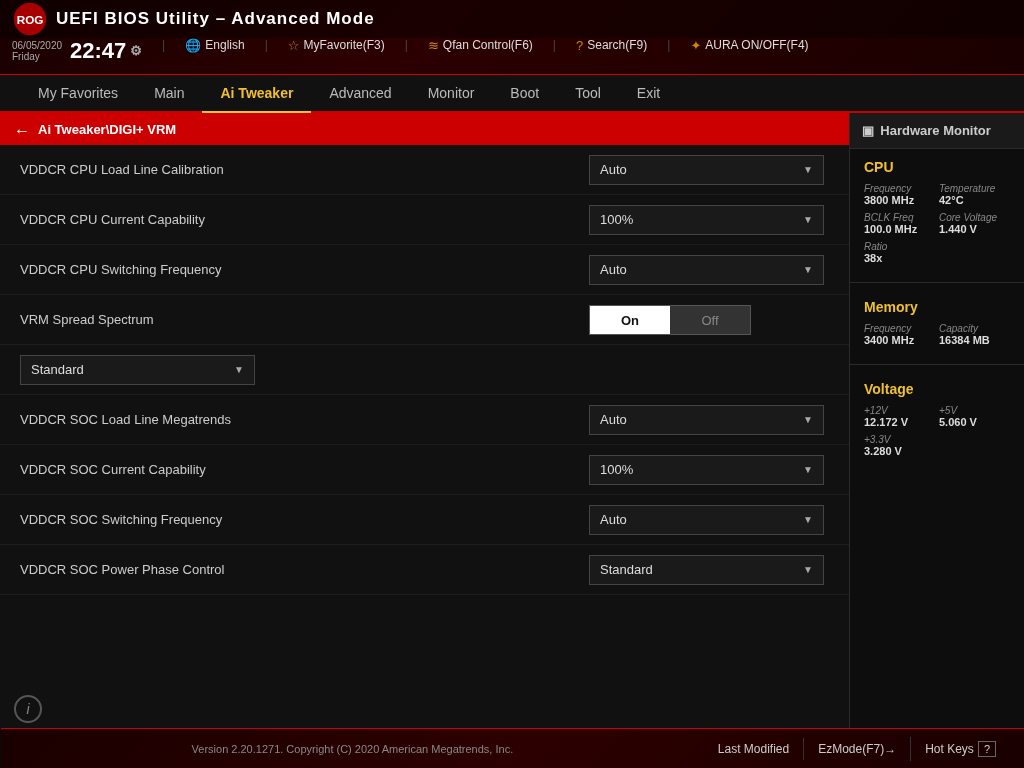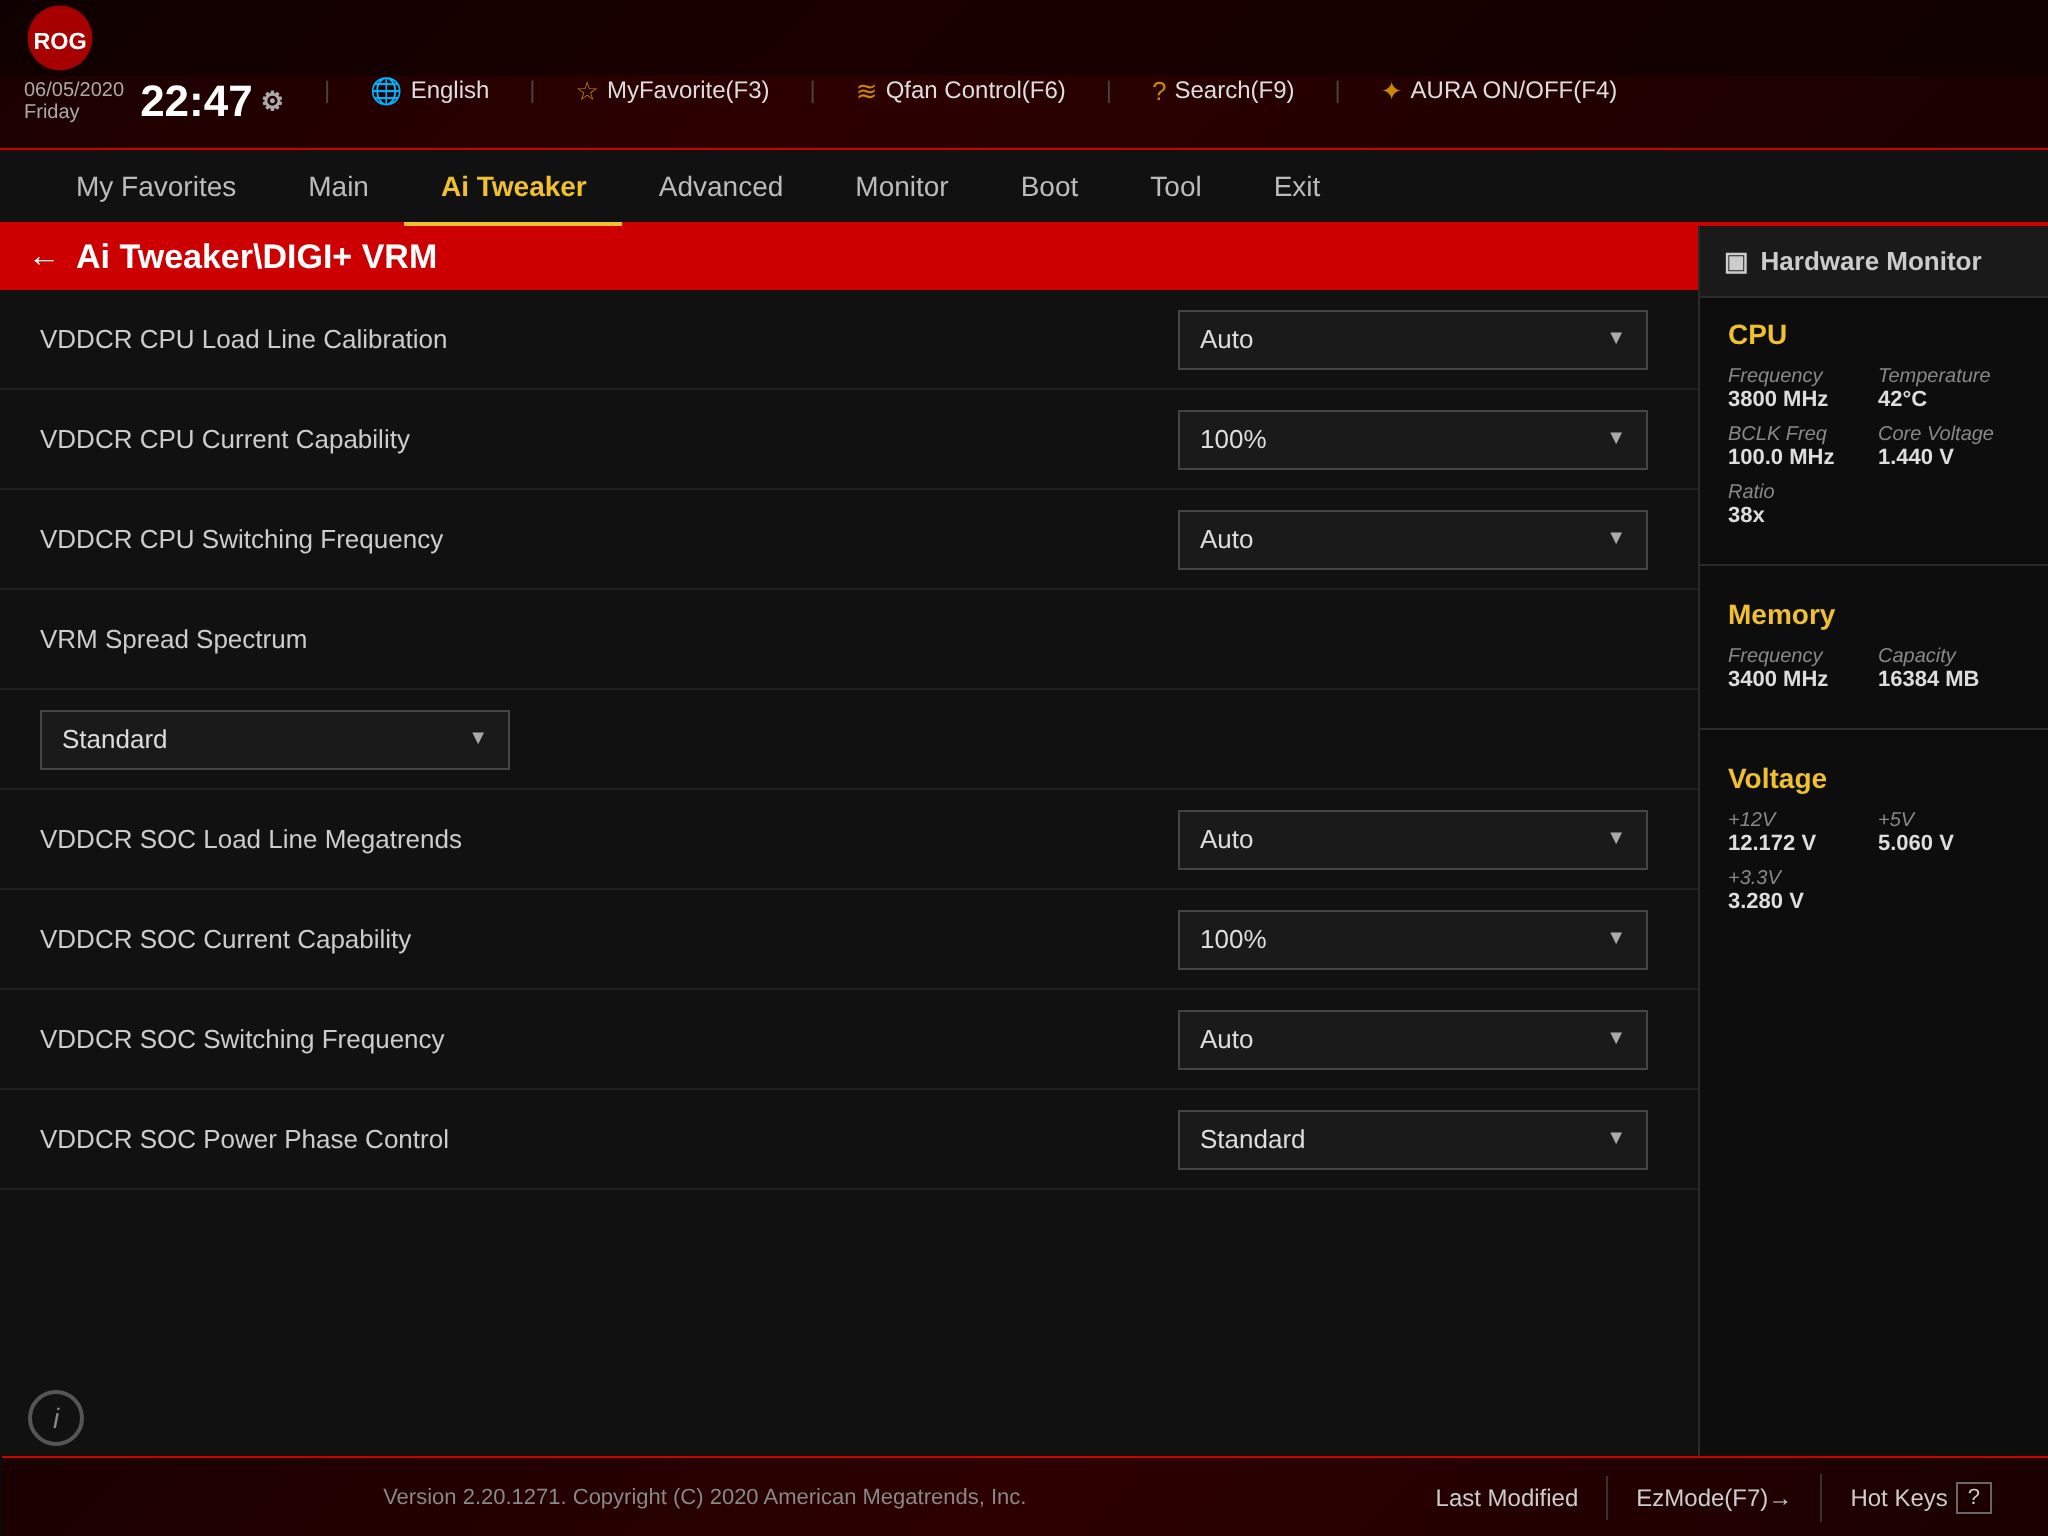--- a/index.html
+++ b/index.html
@@ -124,21 +124,21 @@
       padding: 0 14px;
       gap: 8px;
     }
     .back-arrow {
       color: #fff;
       font-size: 16px;
       cursor: pointer;
     }
     .breadcrumb-text {
       color: #fff;
-      font-size: 17px;
+      font-size: 13px;
       font-weight: bold;
     }
 
     
     .settings-list {
       padding: 0;
     }
     .setting-row {
       display: flex;
       align-items: center;
@@ -309,20 +309,21 @@
 <body>
 
 <div class="header">
   <div class="header-top">
     <div class="logo-area">
 
       <svg class="rog-logo" viewBox="0 0 40 40">
         <circle cx="20" cy="20" r="18" fill="#cc0000" opacity="0.8"></circle>
         <text x="20" y="26" text-anchor="middle" fill="#fff" font-size="13" font-weight="bold">ROG</text>
       </svg>
+      <span class="title-text">UEFI BIOS Utility – Advanced Mode</span>
     </div>
   </div>
   <div class="header-toolbar">
     <div class="toolbar-item">
       <div class="datetime">
         <span>06/05/2020</span>
         <span>Friday</span>
       </div>
       <div class="clock">
         <span>22:47</span>
@@ -404,20 +405,26 @@
         <div class="setting-control">
           <div class="dropdown">
             <span>Auto</span>
             <span class="dropdown-arrow">▼</span>
           </div>
         </div>
       </div>
 
       <div class="setting-row">
         <span class="setting-label">VRM Spread Spectrum</span>
+        <div class="setting-control">
+          <div class="toggle-switch">
+            <div class="toggle-btn on">On</div>
+            <div class="toggle-btn off">Off</div>
+          </div>
+        </div>
       </div>
 
       <div class="setting-row">
         <div class="setting-control">
           <div class="dropdown">
             <span>Standard</span>
             <span class="dropdown-arrow">▼</span>
           </div>
         </div>
       </div>

